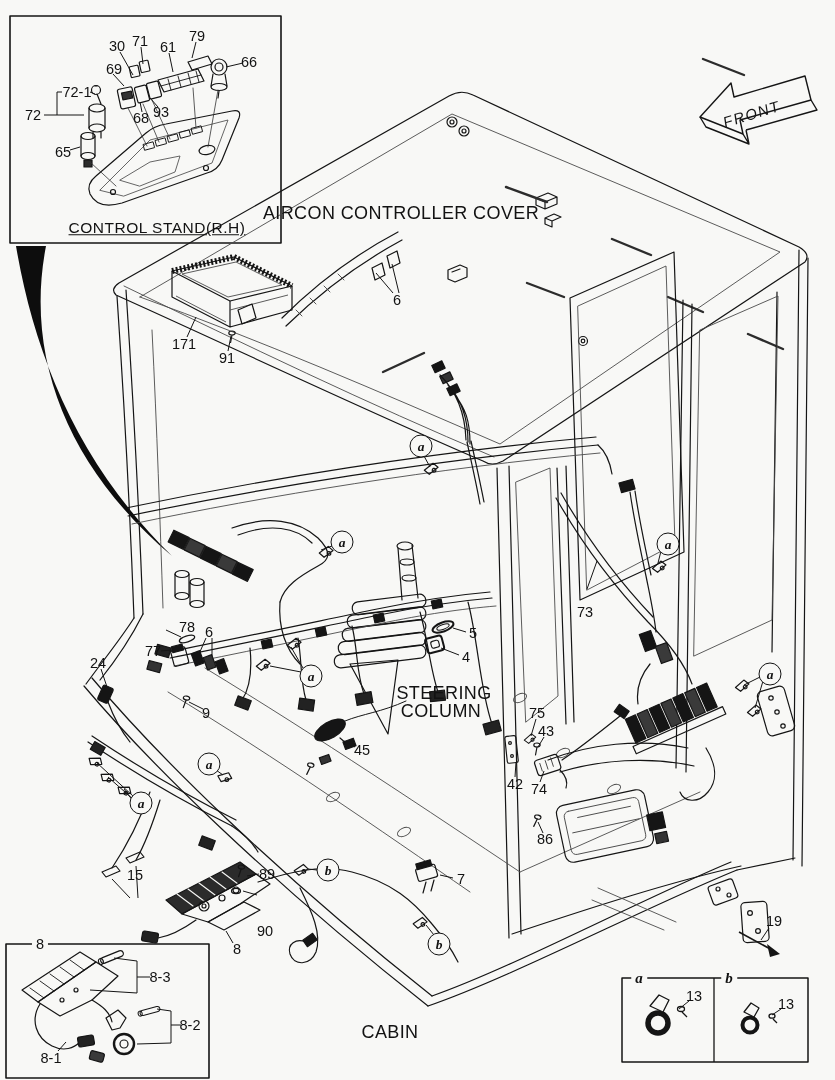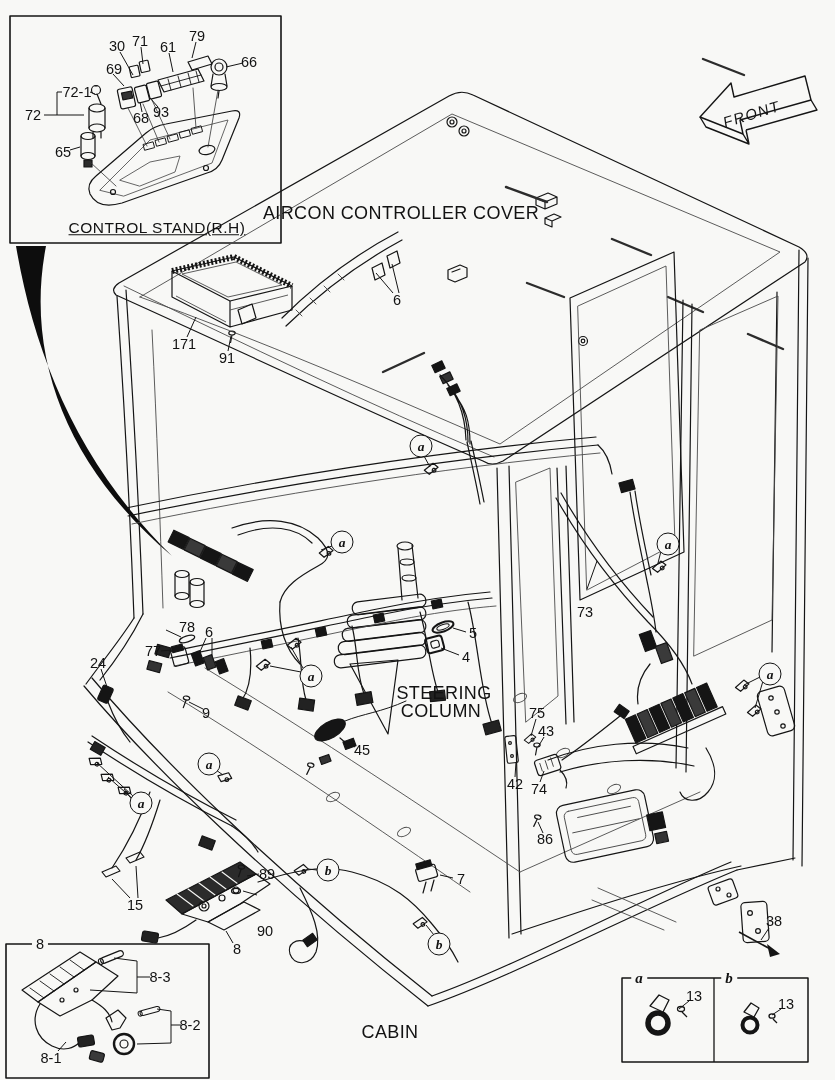--- a/index.html
+++ b/index.html
@@ -446,26 +446,26 @@
       <span class="lbl num" style="left: 98px; top: 663px;">24</span>
       <span class="lbl num" style="left: 206px; top: 713px;">9</span>
       <span class="lbl num" style="left: 473px; top: 633px;">5</span>
       <span class="lbl num" style="left: 466px; top: 657px;">4</span>
       <span class="lbl num" style="left: 362px; top: 750px; text-align: right;">45</span>
       <span class="lbl num" style="left: 537px; top: 713px;">75</span>
       <span class="lbl num" style="left: 546px; top: 731px;">43</span>
       <span class="lbl num" style="left: 515px; top: 784px;">42</span>
       <span class="lbl num" style="left: 539px; top: 789px;">74</span>
       <span class="lbl num" style="left: 545px; top: 839px;">86</span>
-      <span class="lbl num" style="left: 135px; top: 905px;">15</span>
+      <span class="lbl num" style="left: 135px; top: 875px;">15</span>
       <span class="lbl num" style="left: 267px; top: 874px;">89</span>
       <span class="lbl num" style="left: 265px; top: 895px; margin-top: 36px;">90</span>
       <span class="lbl num" style="left: 237px; top: 949px;">8</span>
       <span class="lbl num" style="left: 461px; top: 879px;">7</span>
-      <span class="lbl num" style="left: 774px; top: 921px;">38</span>
+      <span class="lbl num" style="left: 774px; top: 921px;">19</span>
       <span class="lbl num boxed" style="left: 40px; top: 944px;">8</span>
       <span class="lbl num" style="left: 160px; top: 977px;">8-3</span>
       <span class="lbl num" style="left: 190px; top: 1025px;">8-2</span>
       <span class="lbl num" style="left: 51px; top: 1058px;">8-1</span>
       <span class="lbl num" style="left: 694px; top: 996px;">13</span>
       <span class="lbl num" style="left: 786px; top: 1004px;">13</span>
       <span class="badge" style="left: 421px; top: 446px;">a</span>
       <span class="badge" style="left: 342px; top: 542px;">a</span>
       <span class="badge" style="left: 668px; top: 544px;">a</span>
       <span class="badge" style="left: 311px; top: 676px;">a</span>

